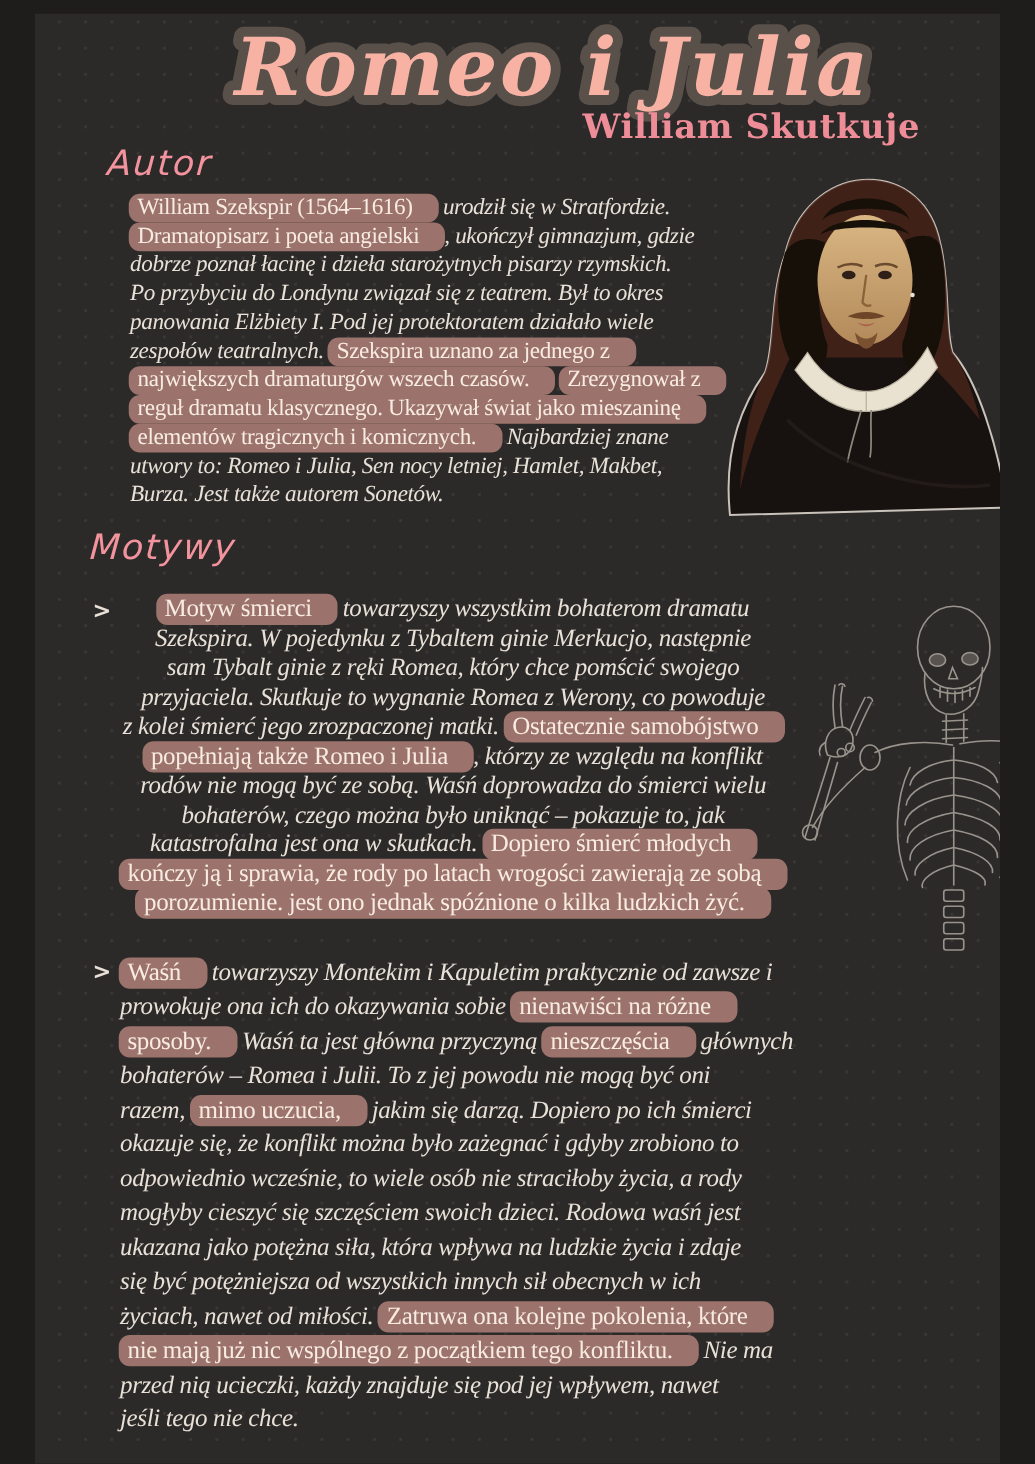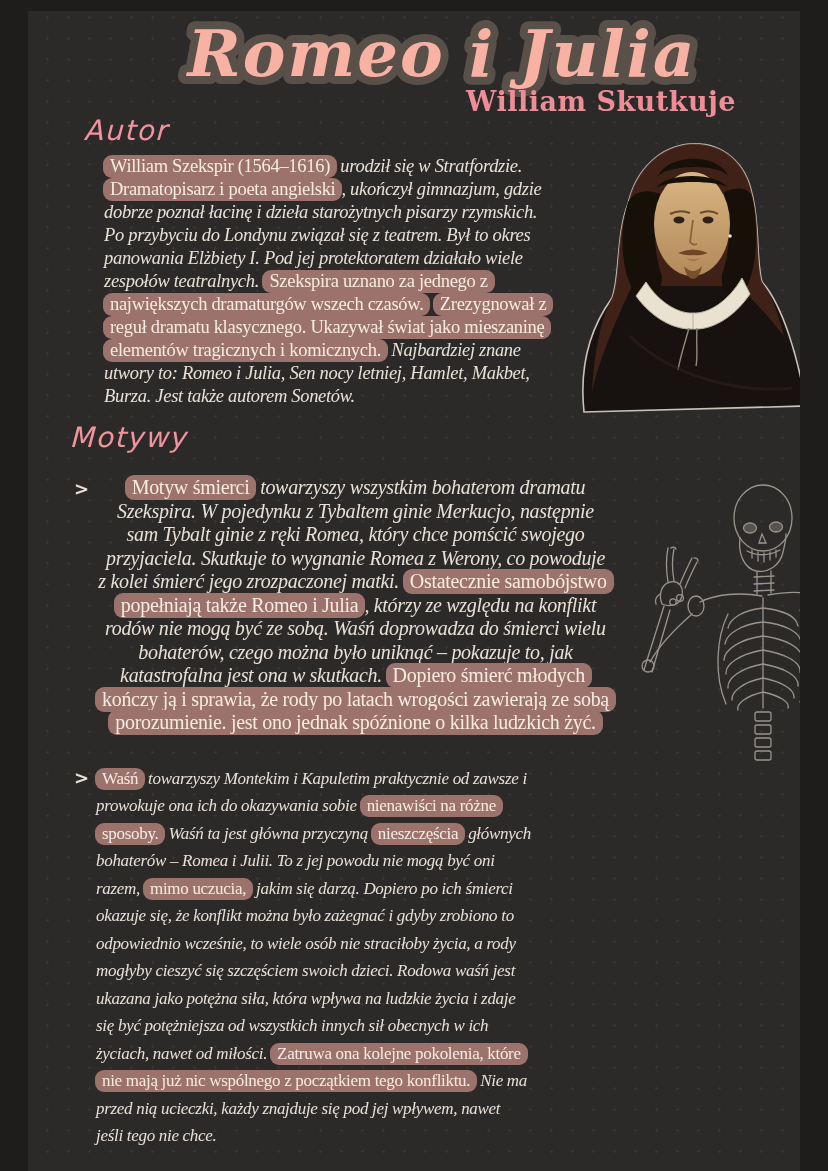--- a/index.html
+++ b/index.html
@@ -32,36 +32,36 @@
     position:absolute;font-family:"DejaVu Sans",sans-serif;font-style:italic;
     font-size:28px;color:#f2939e;letter-spacing:1.5px;transform:skewX(-4deg);
   }
   #heading-autor{left:58px;top:114px;}
   #heading-motywy{left:44px;top:421px;}
   
   .rich{white-space:nowrap;}
   .pl{color:#e9e1d7;font-style:italic;}
   .hl{
     background:#9c736c;color:#f8ece2;border-radius:9px;
-    padding:1px 7px 2px 7px;margin:0 -1px;
+    padding:1px 21px 2px 7px;margin:0 -1px;
     -webkit-box-decoration-break:clone;box-decoration-break:clone;
   }
   #autor-text{
     position:absolute;left:76px;top:155px;
     font-size:18.5px;line-height:23px;letter-spacing:-0.3px;
   }
   .bullets{position:absolute;left:46px;top:476px;width:620px;}
   .bullet{display:flex;align-items:flex-start;}
   .bullet + .bullet{margin-top:30px;}
   .bullet-marker{
     width:16px;flex:0 0 16px;margin-right:6px;padding-top:2px;
     font-family:"DejaVu Sans",sans-serif;font-weight:700;font-size:18px;color:#e9e1d7;
   }
   #bullet-0 .rich{font-size:20px;line-height:23.5px;letter-spacing:-0.3px;text-align:center;}
-  #bullet-1 .rich{font-size:17px;line-height:27.5px;letter-spacing:-0.3px;}
+  #bullet-1 .rich{font-size:20px;line-height:27.5px;letter-spacing:-0.3px;}
   
   .portrait{position:absolute;left:542px;top:136px;width:250px;height:282px;}
   .skeleton{position:absolute;left:600px;top:476px;width:220px;height:300px;}
 </style>
 </head>
 <body>
 
 <div class="page">
   <div class="top-band"></div>
 

